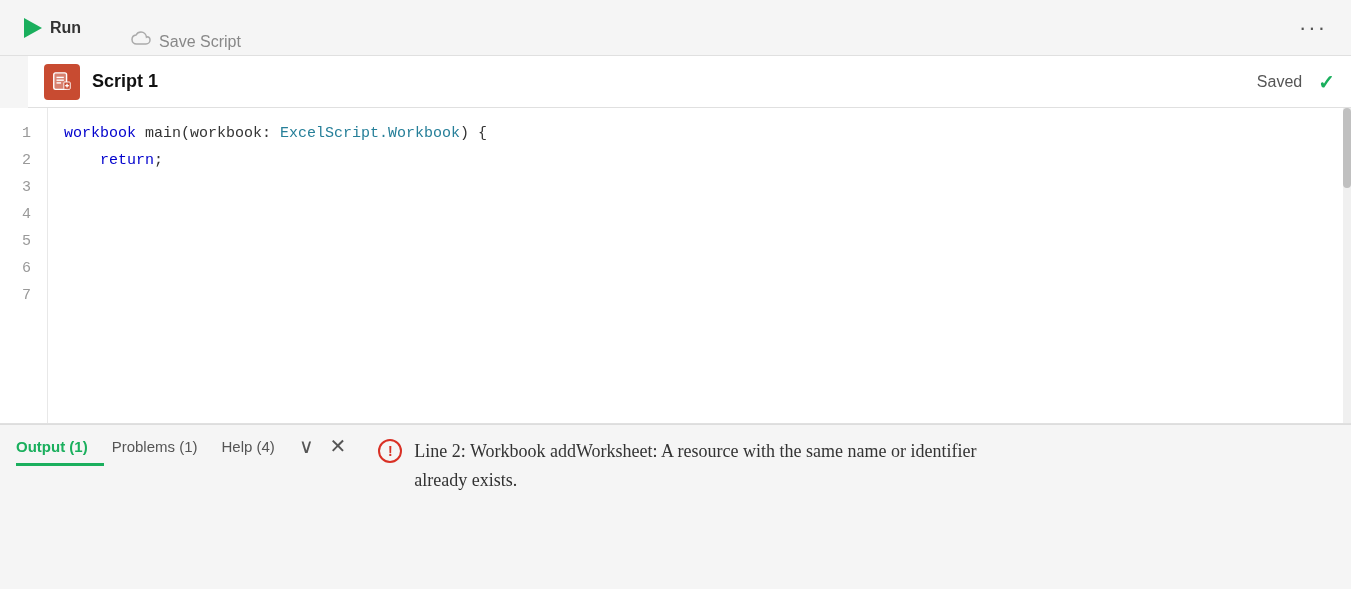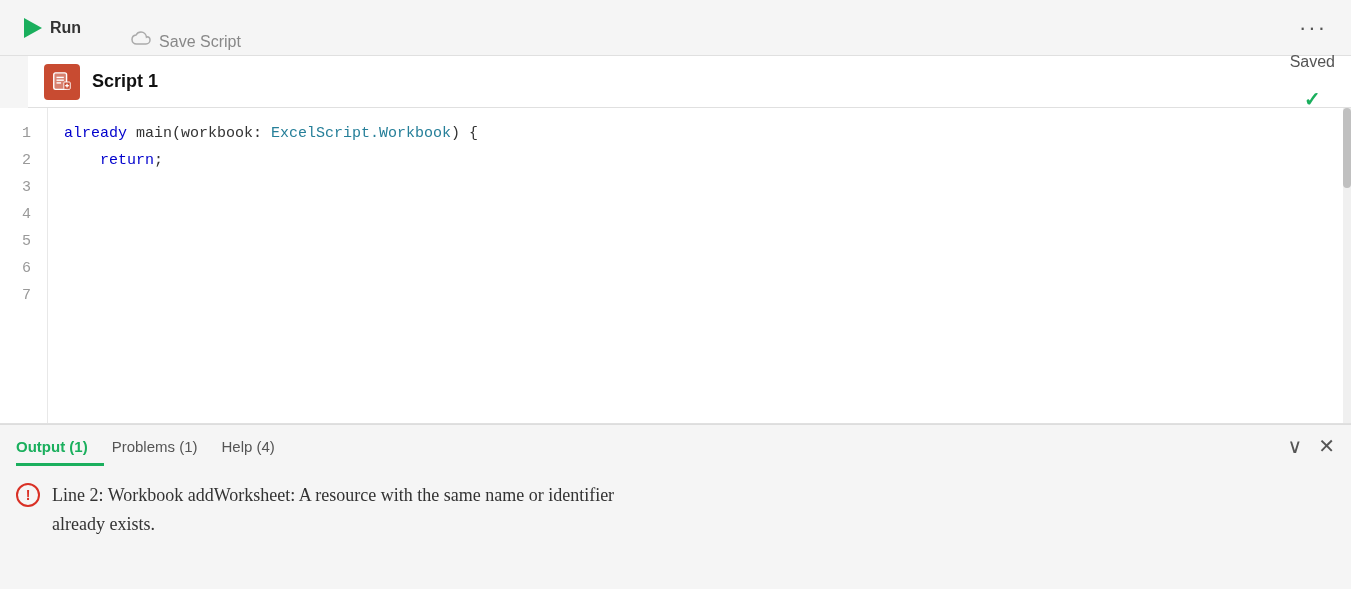--- a/index.html
+++ b/index.html
@@ -105,21 +105,20 @@
       font-weight: 700;
       color: #111;
       flex: 1;
     }
     .saved-status {
       display: flex;
       align-items: center;
       gap: 16px;
       color: #555;
       font-size: 16px;
-      flex-direction: column;
     }
     .check-icon {
       color: #1aaf5d;
       font-size: 20px;
       font-weight: 700;
     }
 
     
     .editor-area {
       display: flex;
@@ -182,21 +181,21 @@
       background: #c0c0c0;
       border-radius: 4px;
       position: absolute;
       top: 0;
     }
 
     
     .bottom-panel {
       background: #f5f5f5;
       display: flex;
-      flex-direction: column;
+      flex-direction: row;
       height: 165px;
       border-top: 1px solid #ddd;
     }
     .panel-tabs {
       display: flex;
       align-items: center;
       padding: 0 16px;
       height: 44px;
       border-bottom: 2px solid transparent;
     }
@@ -308,21 +307,21 @@
     <div>2</div>
     <div>3</div>
     <div>4</div>
     <div>5</div>
     <div>6</div>
     <div>7</div>
   </div>
   <div class="code-content">
 
     <div class="code-line">
-      <span class="kw">already</span><span class="plain">&nbsp;</span><span class="fn">main</span><span class="plain">(workbook:&nbsp;</span><span class="type">ExcelScript.Workbook</span><span class="plain">) {</span>
+      <span class="kw">workbook</span><span class="plain">&nbsp;</span><span class="fn">main</span><span class="plain">(workbook:&nbsp;</span><span class="type">ExcelScript.Workbook</span><span class="plain">) {</span>
     </div>
 
 
     <div class="code-line">
       <span class="plain">&nbsp;&nbsp;&nbsp;&nbsp;</span><span class="kw">return</span><span class="plain">;</span>
     </div>
     <div class="code-line"></div>
     <div class="code-line"></div>
     <div class="code-line"></div>
     <div class="code-line"></div>

